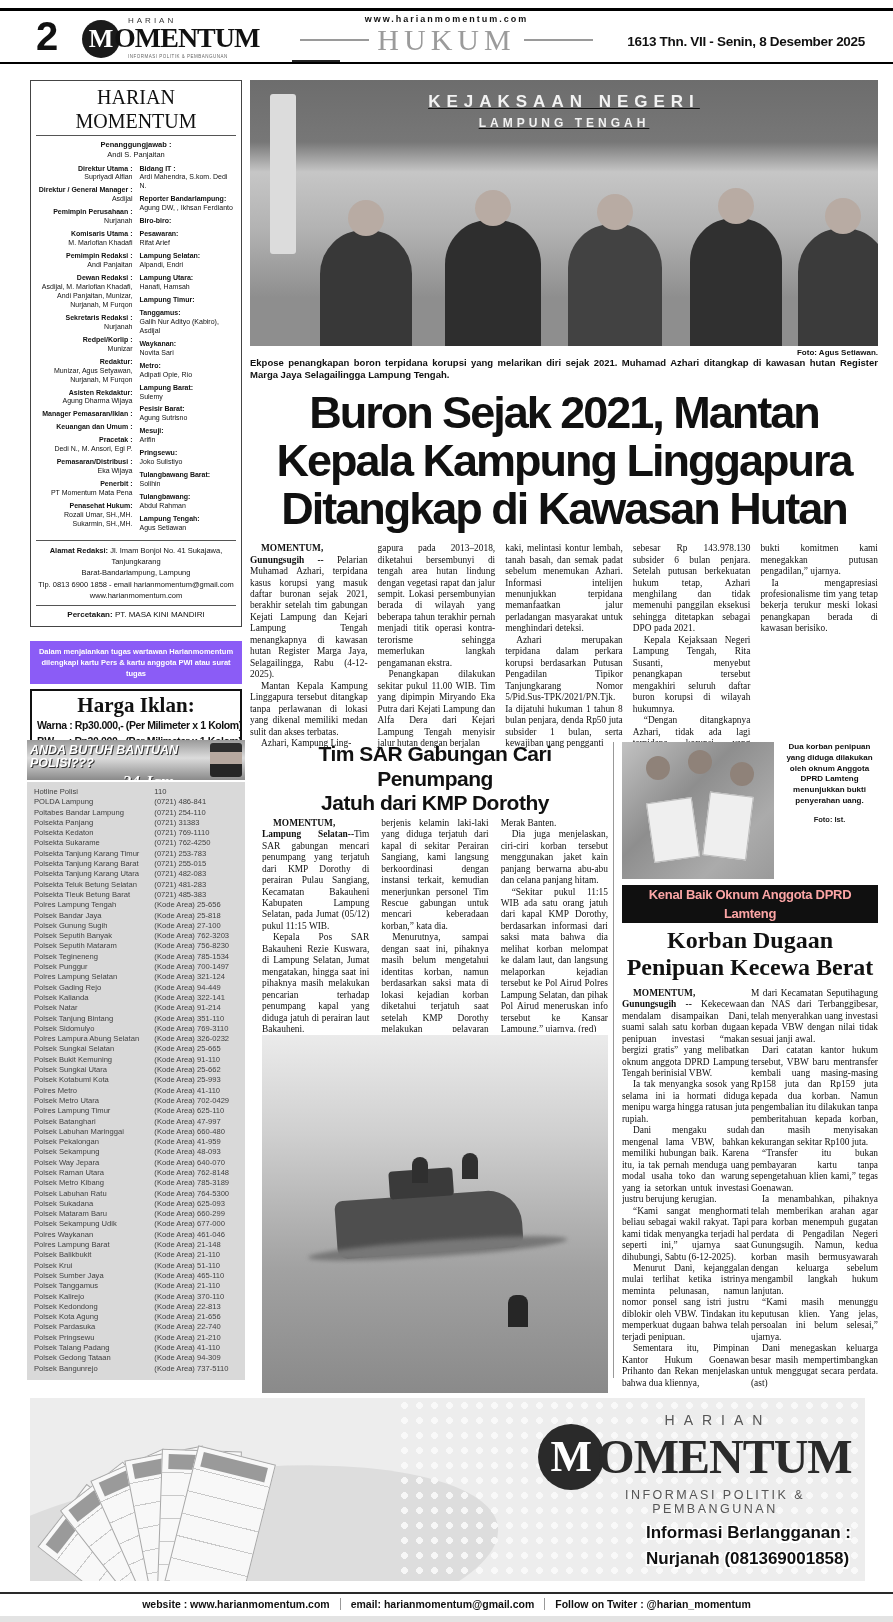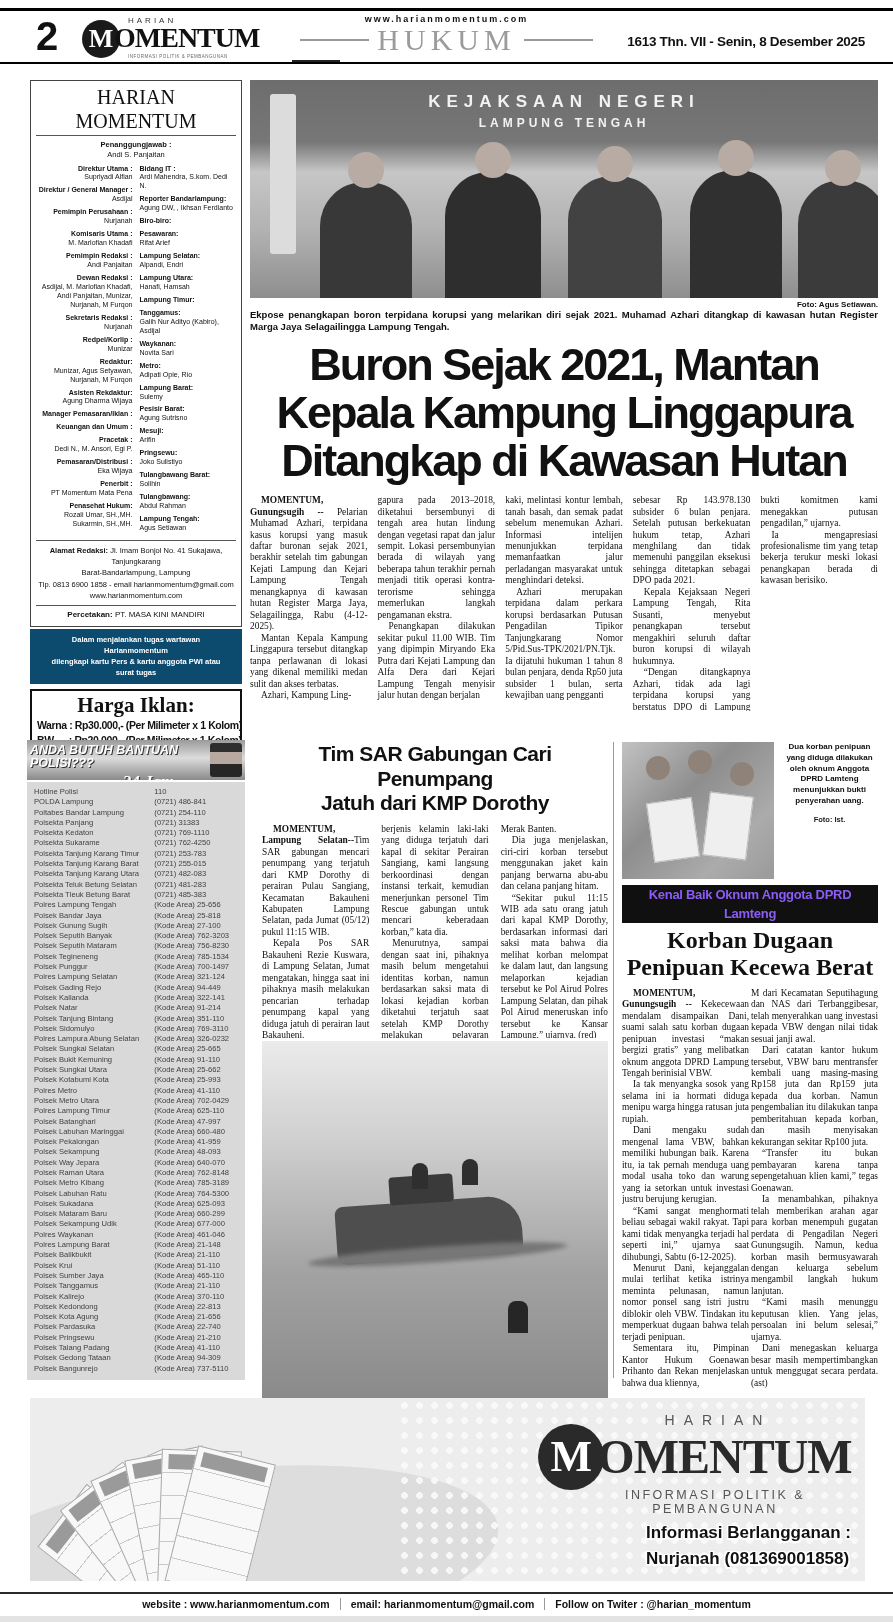--- a/index.html
+++ b/index.html
@@ -35,21 +35,21 @@
   .mh-col { width:50%; font:7px/1.28 "Liberation Sans", sans-serif; }
   .mh-col.left { text-align:right; }
   .mh-entry { margin-bottom:4px; }
   .mh-entry b { display:block; }
   .mh-address { border-top:1px solid #555; margin-top:3px; padding-top:4px; text-align:center;
                 font:7.5px/1.5 "Liberation Sans", sans-serif; }
   .mh-address b { font-weight:700; }
   .mh-address .rest { white-space:pre-line; }
   .mh-printer { border-top:1px solid #555; margin-top:4px; padding-top:4px; text-align:center;
                 font:8px/1.3 "Liberation Sans", sans-serif; }
-  .notice-box { margin-top:2px; background:#0c4a6e; color:#fff; text-align:center; padding:5px 17px;
+  .notice-box { margin-top:14px; background:#8b5cf6; color:#fff; text-align:center; padding:5px 6px;
                 font:700 7.5px/1.5 "Liberation Sans", sans-serif; white-space:pre-line; }
   .harga-box { margin-top:5px; border:2px solid #111; padding:2px 5px 6px; }
   .harga-title { font:700 21px/1.2 "Liberation Serif", serif; text-align:center; }
   .harga-line { font:700 10.5px/1.5 "Liberation Sans", sans-serif; letter-spacing:-0.4px; white-space:pre; }
 
   .police-box { position:absolute; left:27px; top:740px; width:218px;border-radius:27px; }
   .police-banner { height:40px; position:relative; overflow:hidden;
                    background:linear-gradient(180deg,#9a9a9a,#dcdcdc 45%,#8a8a8a); }
   .pb-title { font:800 12.5px/1 "Liberation Sans", sans-serif; font-style:italic; color:#fff;
               text-shadow:1px 1px 0 #333; padding:4px 0 0 3px; }
@@ -58,64 +58,64 @@
   .pb-hours { font:italic 800 17px "Liberation Serif", serif; color:#fff; text-shadow:1px 1px 0 #333; }
   .pb-officer { position:absolute; right:3px; top:3px; width:32px; height:34px; border-radius:3px;
                 background:linear-gradient(180deg,#2e2e2e 0 26%, #b7a9a0 26% 62%, #262626 62%); }
   .police-list { background:#d9d9d9; margin-top:2px; padding:5px 7px 6px; }
   .pl-row { display:flex; font:7.6px/10.3px "Liberation Sans", sans-serif; color:#3f3f3f; }
   .pl-name { width:59%; overflow:hidden; white-space:nowrap; }
   .pl-phone { width:41%; }
 
   
   .main { position:absolute; left:250px; top:80px; width:628px; }
-  .main-photo { height:218px; position:relative; overflow:hidden;
-    background:linear-gradient(180deg,#6d6d6d 0,#777 62px,#c6c6c6 92px,#b2b2b2 150px,#8e8e8e 218px); }
+  .main-photo { height:266px; position:relative; overflow:hidden;
+    background:linear-gradient(180deg,#6d6d6d 0,#777 62px,#c6c6c6 92px,#b2b2b2 150px,#8e8e8e 218px);text-decoration:underline; }
   .photo-sign { margin-top:12px; text-align:center; color:#f2f2f2; }
   .sign1 { font:700 17px "Liberation Sans", sans-serif; letter-spacing:6px; }
   .sign2 { font:700 12px "Liberation Sans", sans-serif; letter-spacing:4px; margin-top:4px; }
   .photo-strip { position:absolute; left:20px; top:14px; width:26px; height:160px; background:#dcdcdc; border-radius:3px; }
   .person { position:absolute; bottom:-24px; border-radius:44px 44px 0 0; background:#3c3c3c; }
   .person::before { content:''; position:absolute; top:-30px; left:50%; margin-left:-18px; width:36px; height:36px;
                     border-radius:50%; background:#b8aba3; }
   .photo-credit { text-align:right; font:700 8px "Liberation Sans", sans-serif; margin-top:2px; }
   .photo-caption { font:700 9.5px/1.3 "Liberation Sans", sans-serif; text-align:justify; }
   .main-headline { margin-top:7px; text-align:center; font:700 45px/1.07 "Liberation Sans", sans-serif;
                    letter-spacing:-2px; white-space:pre-line; }
   .body-cols { display:flex; gap:10px; margin-top:10px; overflow:hidden; }
   .main-body { height:216px; }
   .body-col { flex:1; font:9.4px/1.22 "Liberation Serif", serif; text-align:justify; }
   .body-col p { text-indent:11px; }
   .body-col:not(:first-child) p:first-child { text-indent:0; }
 
   
   .sar { position:absolute; left:262px; top:742px; width:346px; }
   .sar-headline { text-align:center; font:700 21px/1.17 "Liberation Sans", sans-serif; letter-spacing:-0.5px; white-space:pre-line; }
-  .sar-body { height:214px; margin-top:8px; gap:12px; }
+  .sar-body { height:214px; margin-top:2px; gap:12px; }
   .sar-photo { height:358px; margin-top:3px; position:relative; overflow:hidden;
     background:linear-gradient(180deg,#ebebeb,#cfcfcf 28%,#a2a2a2 65%,#8a8a8a); }
   .boat { position:absolute; left:74px; top:160px; width:186px; height:58px; background:#4e4e4e;
           border-radius:8px 34px 10px 10px; transform:rotate(-4deg); }
   .boat::before { content:''; position:absolute; left:56px; top:-26px; width:64px; height:28px; background:#3a3a3a; border-radius:4px; }
   .boat::after { content:''; position:absolute; left:-30px; top:46px; width:260px; height:16px; background:#777; filter:blur(2px); border-radius:50%; }
   .figure { position:absolute; width:16px; height:26px; border-radius:8px 8px 0 0; background:#2f2f2f; }
 
   
   .v-rule { position:absolute; left:613px; top:742px; width:1px; height:636px; background:#999; }
   .fraud { position:absolute; left:622px; top:742px; width:256px; }
   .fa-photo-row { display:flex; gap:7px; height:137px; }
   .fa-photo { width:152px; position:relative; overflow:hidden;
     background:linear-gradient(135deg,#c2c2c2,#8e8e8e 40%,#ababab 75%,#9a9a9a); }
   .fa-paper { position:absolute; background:#efefef; border:1px solid #bbb; }
   .fa-p1 { left:28px; top:58px; width:46px; height:60px; transform:rotate(-8deg); }
   .fa-p2 { left:84px; top:52px; width:44px; height:64px; transform:rotate(7deg); }
   .fa-head { position:absolute; top:14px; width:24px; height:24px; border-radius:50%; background:#8f8279; }
   .fa-caption-col { flex:1; font:700 8px/1.35 "Liberation Sans", sans-serif;text-align:center; }
   .fa-credit { margin-top:8px; font:700 7.5px "Liberation Sans", sans-serif; color:#222; }
-  .fa-kicker { margin-top:6px; background:#101010; color:#8b5cf6; text-align:center;
+  .fa-kicker { margin-top:6px; background:#101010; color:#fca5a5; text-align:center;
                font:700 13px/19px "Liberation Sans", sans-serif; letter-spacing:-0.3px; }
   .fa-headline { text-align:center; font:700 24px/1.14 "Liberation Serif", serif; margin-top:4px; white-space:pre-line; }
   .fa-body { height:408px; margin-top:6px; gap:2px; }
 
   
   .banner { position:absolute; left:30px; top:1398px; width:835px; height:183px; background:#ededed; overflow:hidden; }
   .bn-wave1 { position:absolute; left:-90px; bottom:-70px; width:560px; height:180px; border-radius:50%;
               background:#dddddd; transform:rotate(-7deg); }
   .bn-wave2 { position:absolute; left:-120px; bottom:-110px; width:560px; height:180px; border-radius:50%;
               background:#cfcfcf; transform:rotate(-10deg); }
@@ -577,21 +577,21 @@
           <p><b>MOMENTUM, Gunungsugih --</b> Kekecewaan mendalam disampaikan Dani, suami salah satu korban dugaan penipuan investasi “makan bergizi gratis” yang melibatkan oknum anggota DPRD Lampung Tengah berinisial VBW.</p>
           <p>Ia tak menyangka sosok yang selama ini ia hormati diduga menipu warga hingga ratusan juta rupiah.</p>
           <p>Dani mengaku sudah mengenal lama VBW, bahkan memiliki hubungan baik. Karena itu, ia tak pernah menduga uang modal usaha toko dan warung yang ia setorkan untuk investasi justru berujung kerugian.</p>
           <p>“Kami sangat menghormati beliau sebagai wakil rakyat. Tapi kami tidak menyangka terjadi hal seperti ini,” ujarnya saat dihubungi, Sabtu (6-12-2025).</p>
           <p>Menurut Dani, kejanggalan mulai terlihat ketika istrinya meminta pelunasan, namun nomor ponsel sang istri justru diblokir oleh VBW. Tindakan itu memperkuat dugaan bahwa telah terjadi penipuan.</p>
           <p>Sementara itu, Pimpinan Kantor Hukum Goenawan Prihanto dan Rekan menjelaskan bahwa dua kliennya,</p>
         </div>
         <div class="body-col">
           <p>M dari Kecamatan Seputihagung dan NAS dari Terbanggibesar, telah menyerahkan uang investasi kepada VBW dengan nilai tidak sesuai janji awal.</p>
           <p>Dari catatan kantor hukum tersebut, VBW baru mentransfer kembali uang masing-masing Rp158 juta dan Rp159 juta kepada dua korban. Namun pengembalian itu dilakukan tanpa pemberitahuan kepada korban, dan masih menyisakan kekurangan sekitar Rp100 juta.</p>
-          <p>“Transfer itu bukan pembayaran karena tanpa sepengetahuan klien kami,” tegas Goenawan.</p>
+          <p>“Transfer itu bukan pembayaran kartu tanpa sepengetahuan klien kami,” tegas Goenawan.</p>
           <p>Ia menambahkan, pihaknya telah memberikan arahan agar para korban menempuh gugatan perdata di Pengadilan Negeri Gunungsugih. Namun, kedua korban masih bermusyawarah dengan keluarga sebelum mengambil langkah hukum lanjutan.</p>
           <p>“Kami masih menunggu keputusan klien. Yang jelas, persoalan ini belum selesai,” ujarnya.</p>
           <p>Dani menegaskan keluarga besar masih mempertimbangkan untuk menggugat secara perdata. (ast)</p>
         </div>
       </div>
   </div>
 
   <div class="banner">
     <div class="bn-wave2"></div>
     <div class="bn-wave1"></div>

